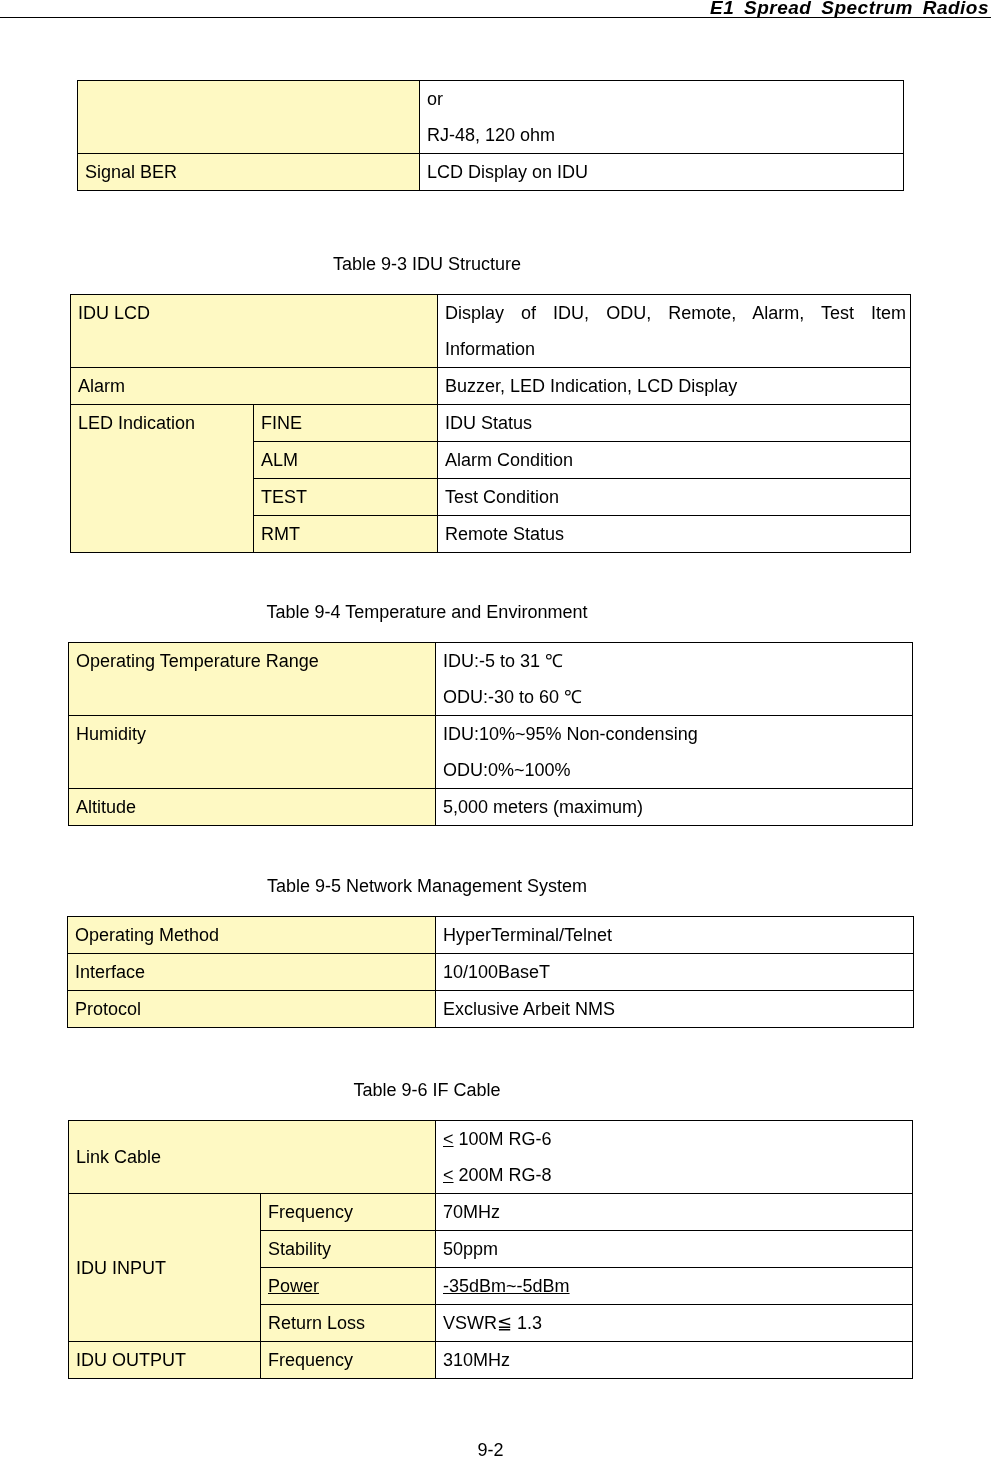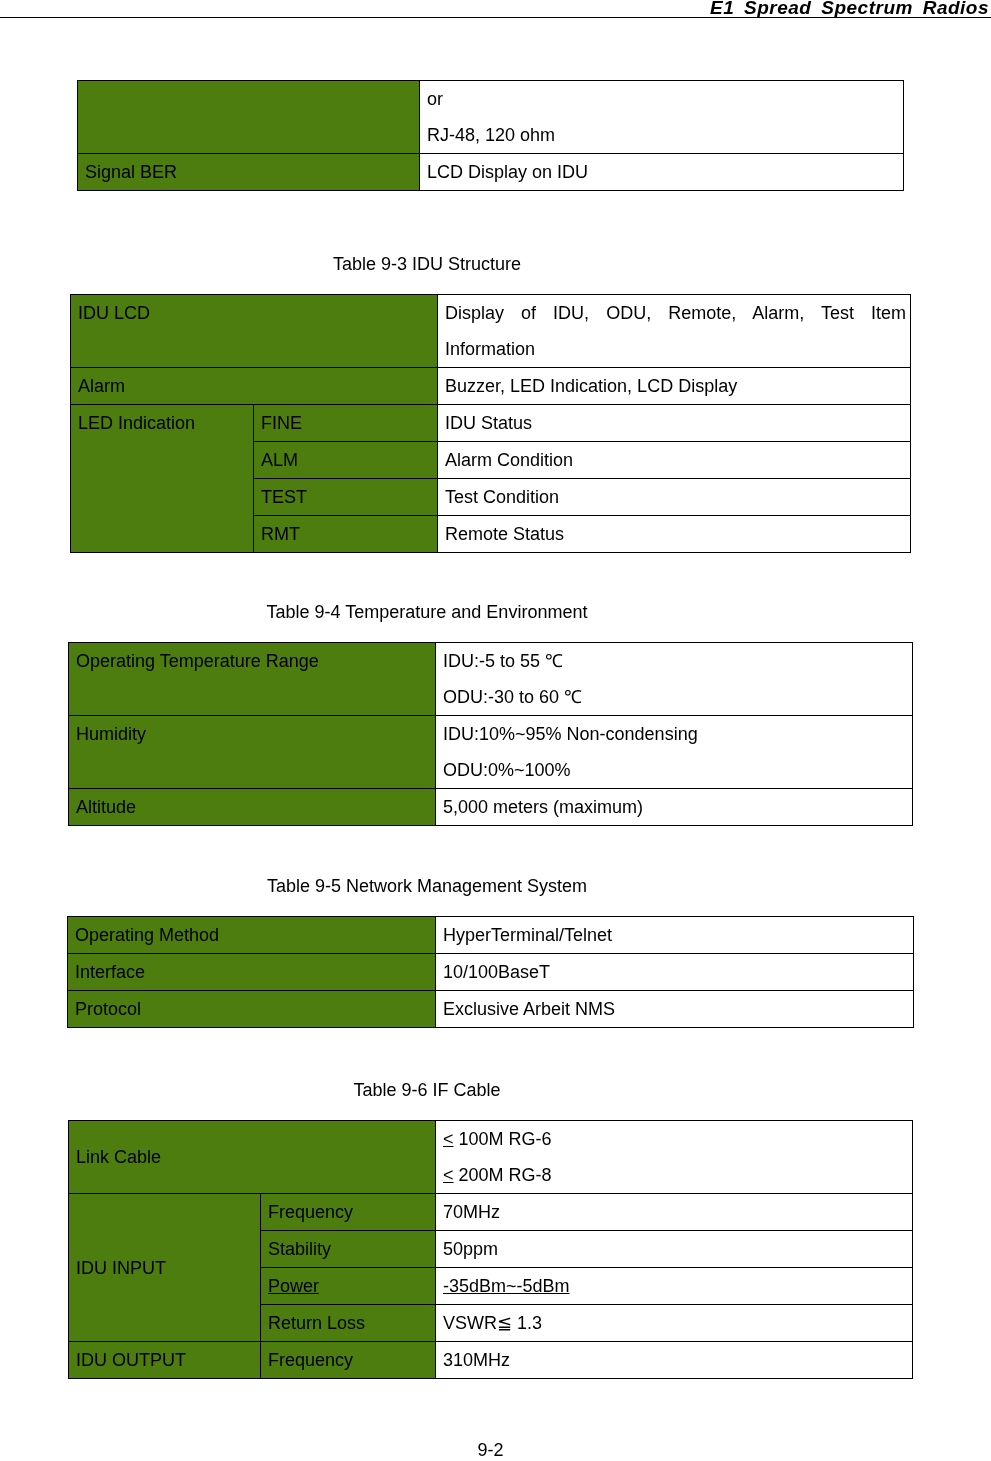--- a/index.html
+++ b/index.html
@@ -2,21 +2,21 @@
 <html><head>
 <meta charset="utf-8">
 <style>
   html, body { margin:0; padding:0; background:#ffffff; }
   body { width:991px; height:1461px; position:relative; overflow:hidden;
          font-family:"Liberation Sans", sans-serif; color:#000; font-size:18px; }
   .header-rule { position:absolute; left:0; top:17px; width:991px; height:0; border-top:1.5px solid #000; }
   .header-title { position:absolute; right:2px; top:-3px; font-style:italic; font-weight:bold; font-size:19px; letter-spacing:0.5px; word-spacing:4px; }
   table { position:absolute; border-collapse:collapse; table-layout:fixed; }
   td { border:1.5px solid #000; padding:0 0 0 7px; vertical-align:top; font-size:18px; line-height:36px; }
-  td.g { background:#4d7c0f; }
+  td.g { background:#fef9c3; }
   td.mid { vertical-align:middle; }
   .cap { position:absolute; left:0; width:854px; text-align:center; font-size:18px; }
   .line { display:block; }
   .u { text-decoration:underline; }
   .pageno { position:absolute; left:0; width:981px; text-align:center; top:1440px; font-size:18px; }
 </style>
 </head>
 <body>
 
 <div>
@@ -86,21 +86,21 @@
 <div class="cap" style="top:602px;">Table 9-4 Temperature and Environment</div>
 <table style="left:68px; top:642px; width:845px;">
   <colgroup>
       <col style="width:367px">
       <col>
     </colgroup>
   <tbody>
       <tr style="height:72px;">
     <td class="g">Operating Temperature Range</td>
     <td>
-      <span class="line">IDU:-5 to 55 ℃</span>
+      <span class="line">IDU:-5 to 31 ℃</span>
       <span class="line">ODU:-30 to 60 ℃</span>
     </td>
   </tr>
   <tr style="height:72px;">
     <td class="g">Humidity</td>
     <td>
       <span class="line">IDU:10%~95% Non-condensing</span>
       <span class="line">ODU:0%~100%</span>
     </td>
   </tr>

